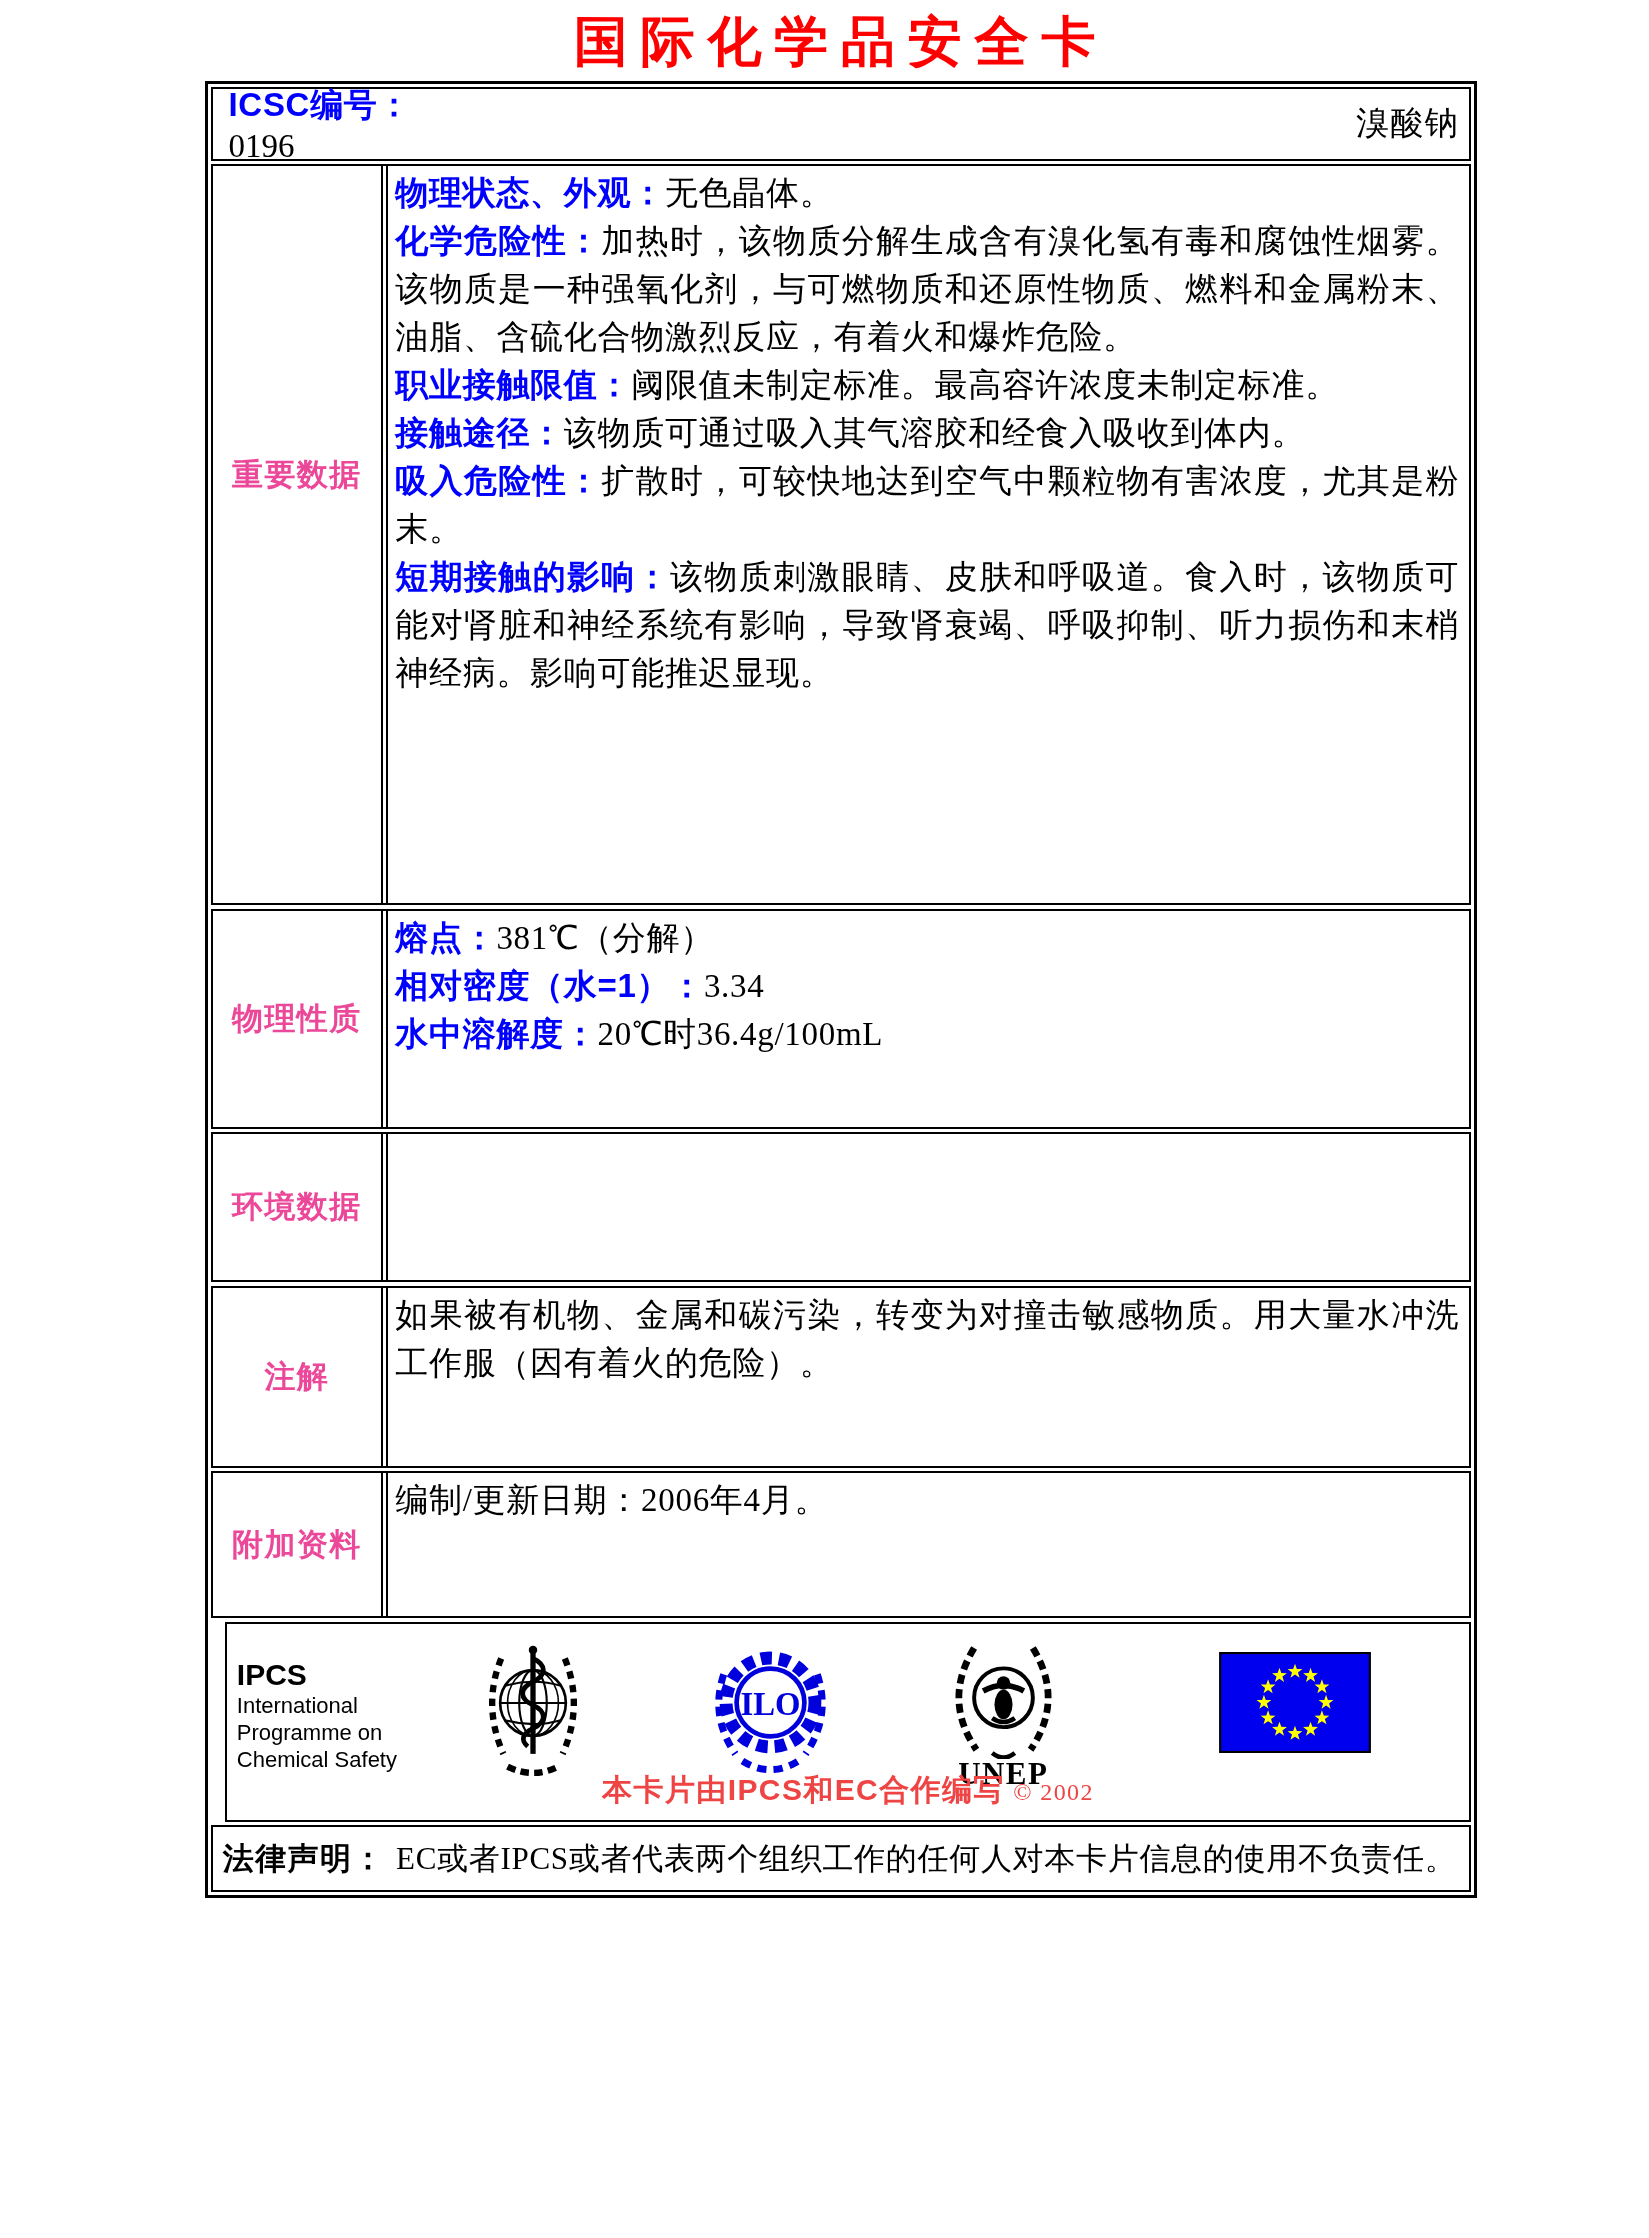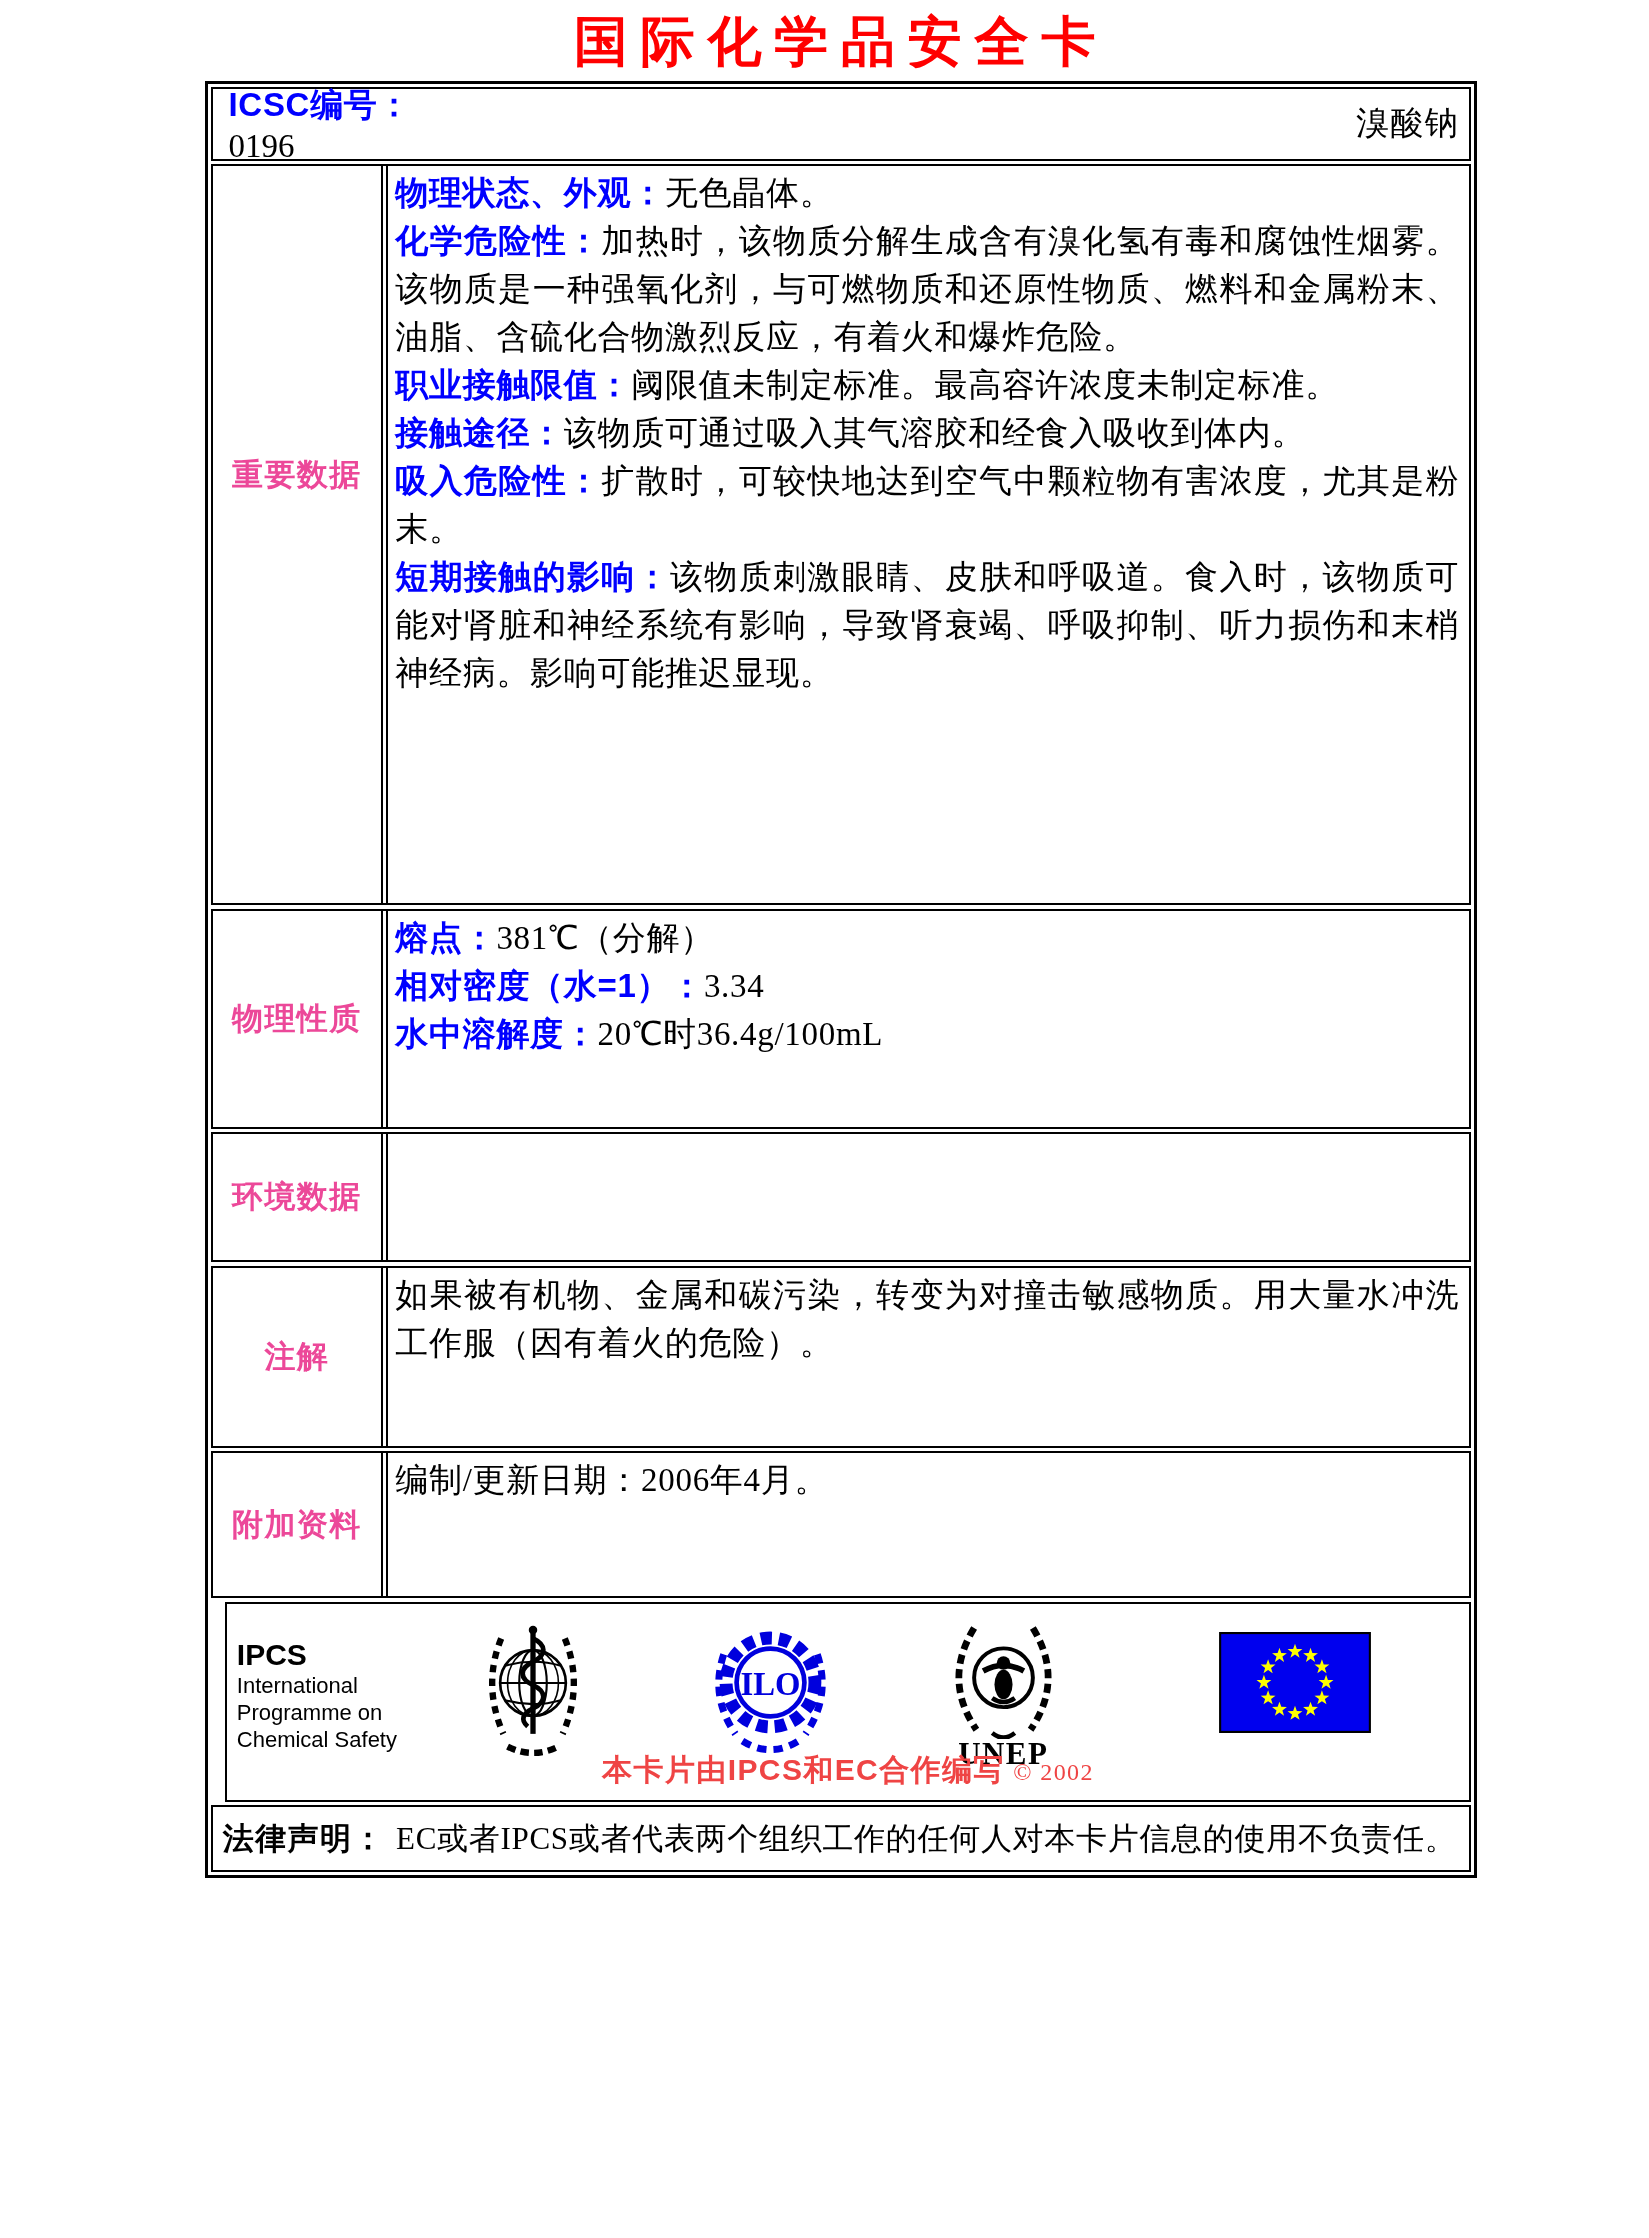--- a/index.html
+++ b/index.html
@@ -36,21 +36,21 @@
   .row-icsc { height: 74px; align-items: center; padding: 0 10px; font-size: 33px; }
   .icsc-left { display: flex; align-items: baseline; flex-direction: column; }
   .icsc-label { color: #0000ff; font-weight: bold; letter-spacing: 0.7px; }
   .icsc-number { font-family: "Liberation Serif", serif; margin-left: 5.7px; }
   .chemical-name { margin-left: auto; font-family: "Liberation Serif", serif; letter-spacing: 1.4px; }
 
   .row-important  { height: 741px; }
   .row-important .row-label { padding-bottom: 120px; }
   .row-physical   { height: 220px; }
   .row-physical .entry { line-height: 47px; }
-  .row-env        { height: 130px; }
+  .row-env        { height: 150px; }
   .row-notes      { height: 182px; }
   .row-additional { height: 147px; }
 
   .row-logos { height: 200px; display: block; position: relative; margin-left: 14px; }
   .logos-strip { display: flex; align-items: flex-start; padding: 17px 0 0 10px; }
   .ipcs-block { width: 213px; padding-top: 17px; color: #000; }
   .ipcs-title { font-size: 30px; font-weight: bold; }
   .ipcs-line  { font-size: 22px; line-height: 27px; }
   .logo { display: block; }
   .who-logo  { width: 106px; height: 160px; margin-left: 30px; }

